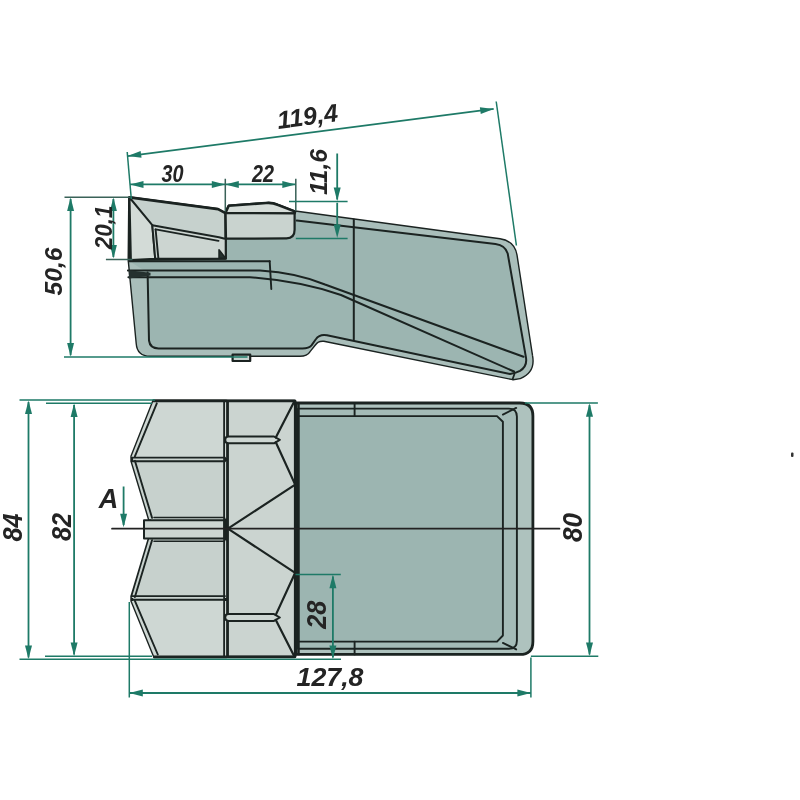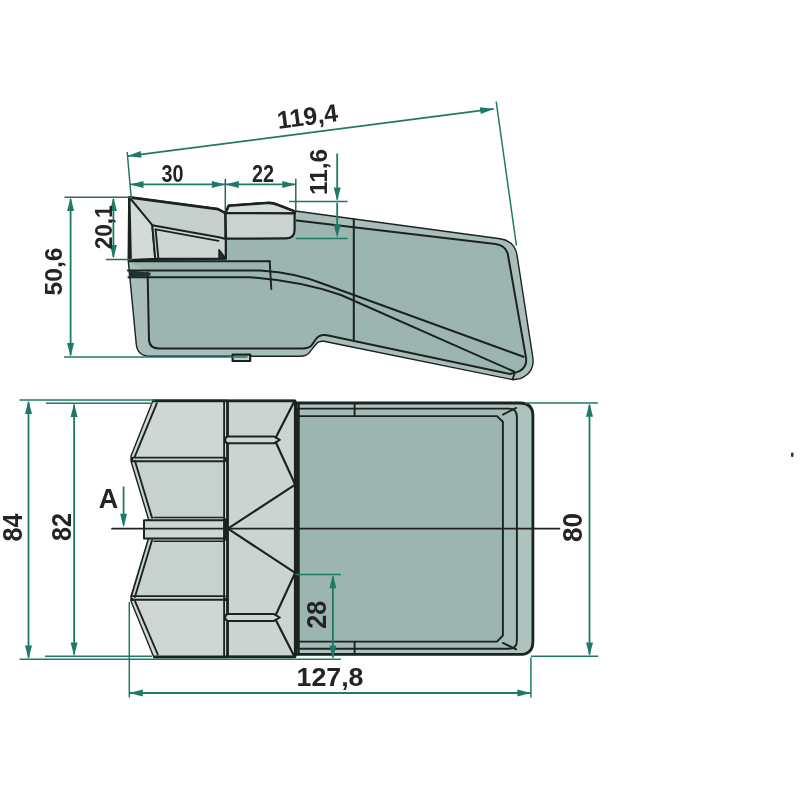--- a/index.html
+++ b/index.html
@@ -1,16 +1,16 @@
 <!DOCTYPE html>
 <html><head>
 <meta charset="utf-8">
 <style>
 html,body{margin:0;padding:0;background:#fff;}
-.wrap{width:800px;height:800px;position:relative;font-family:"Liberation Sans",sans-serif;}
+.wrap{width:800px;height:800px;position:relative;font-family:"Liberation Sans",sans-serif;font-style:italic;}
 text{font-family:"Liberation Sans",sans-serif;fill:#242424;font-weight:bold;}
 </style>
 </head>
 <body>
 <div class="wrap">
 <svg width="800" height="800" viewBox="0 0 800 800">
 
 <rect x="0" y="0" width="800" height="800" fill="#ffffff"></rect>
 
 <g stroke-linejoin="round" stroke-linecap="round">

